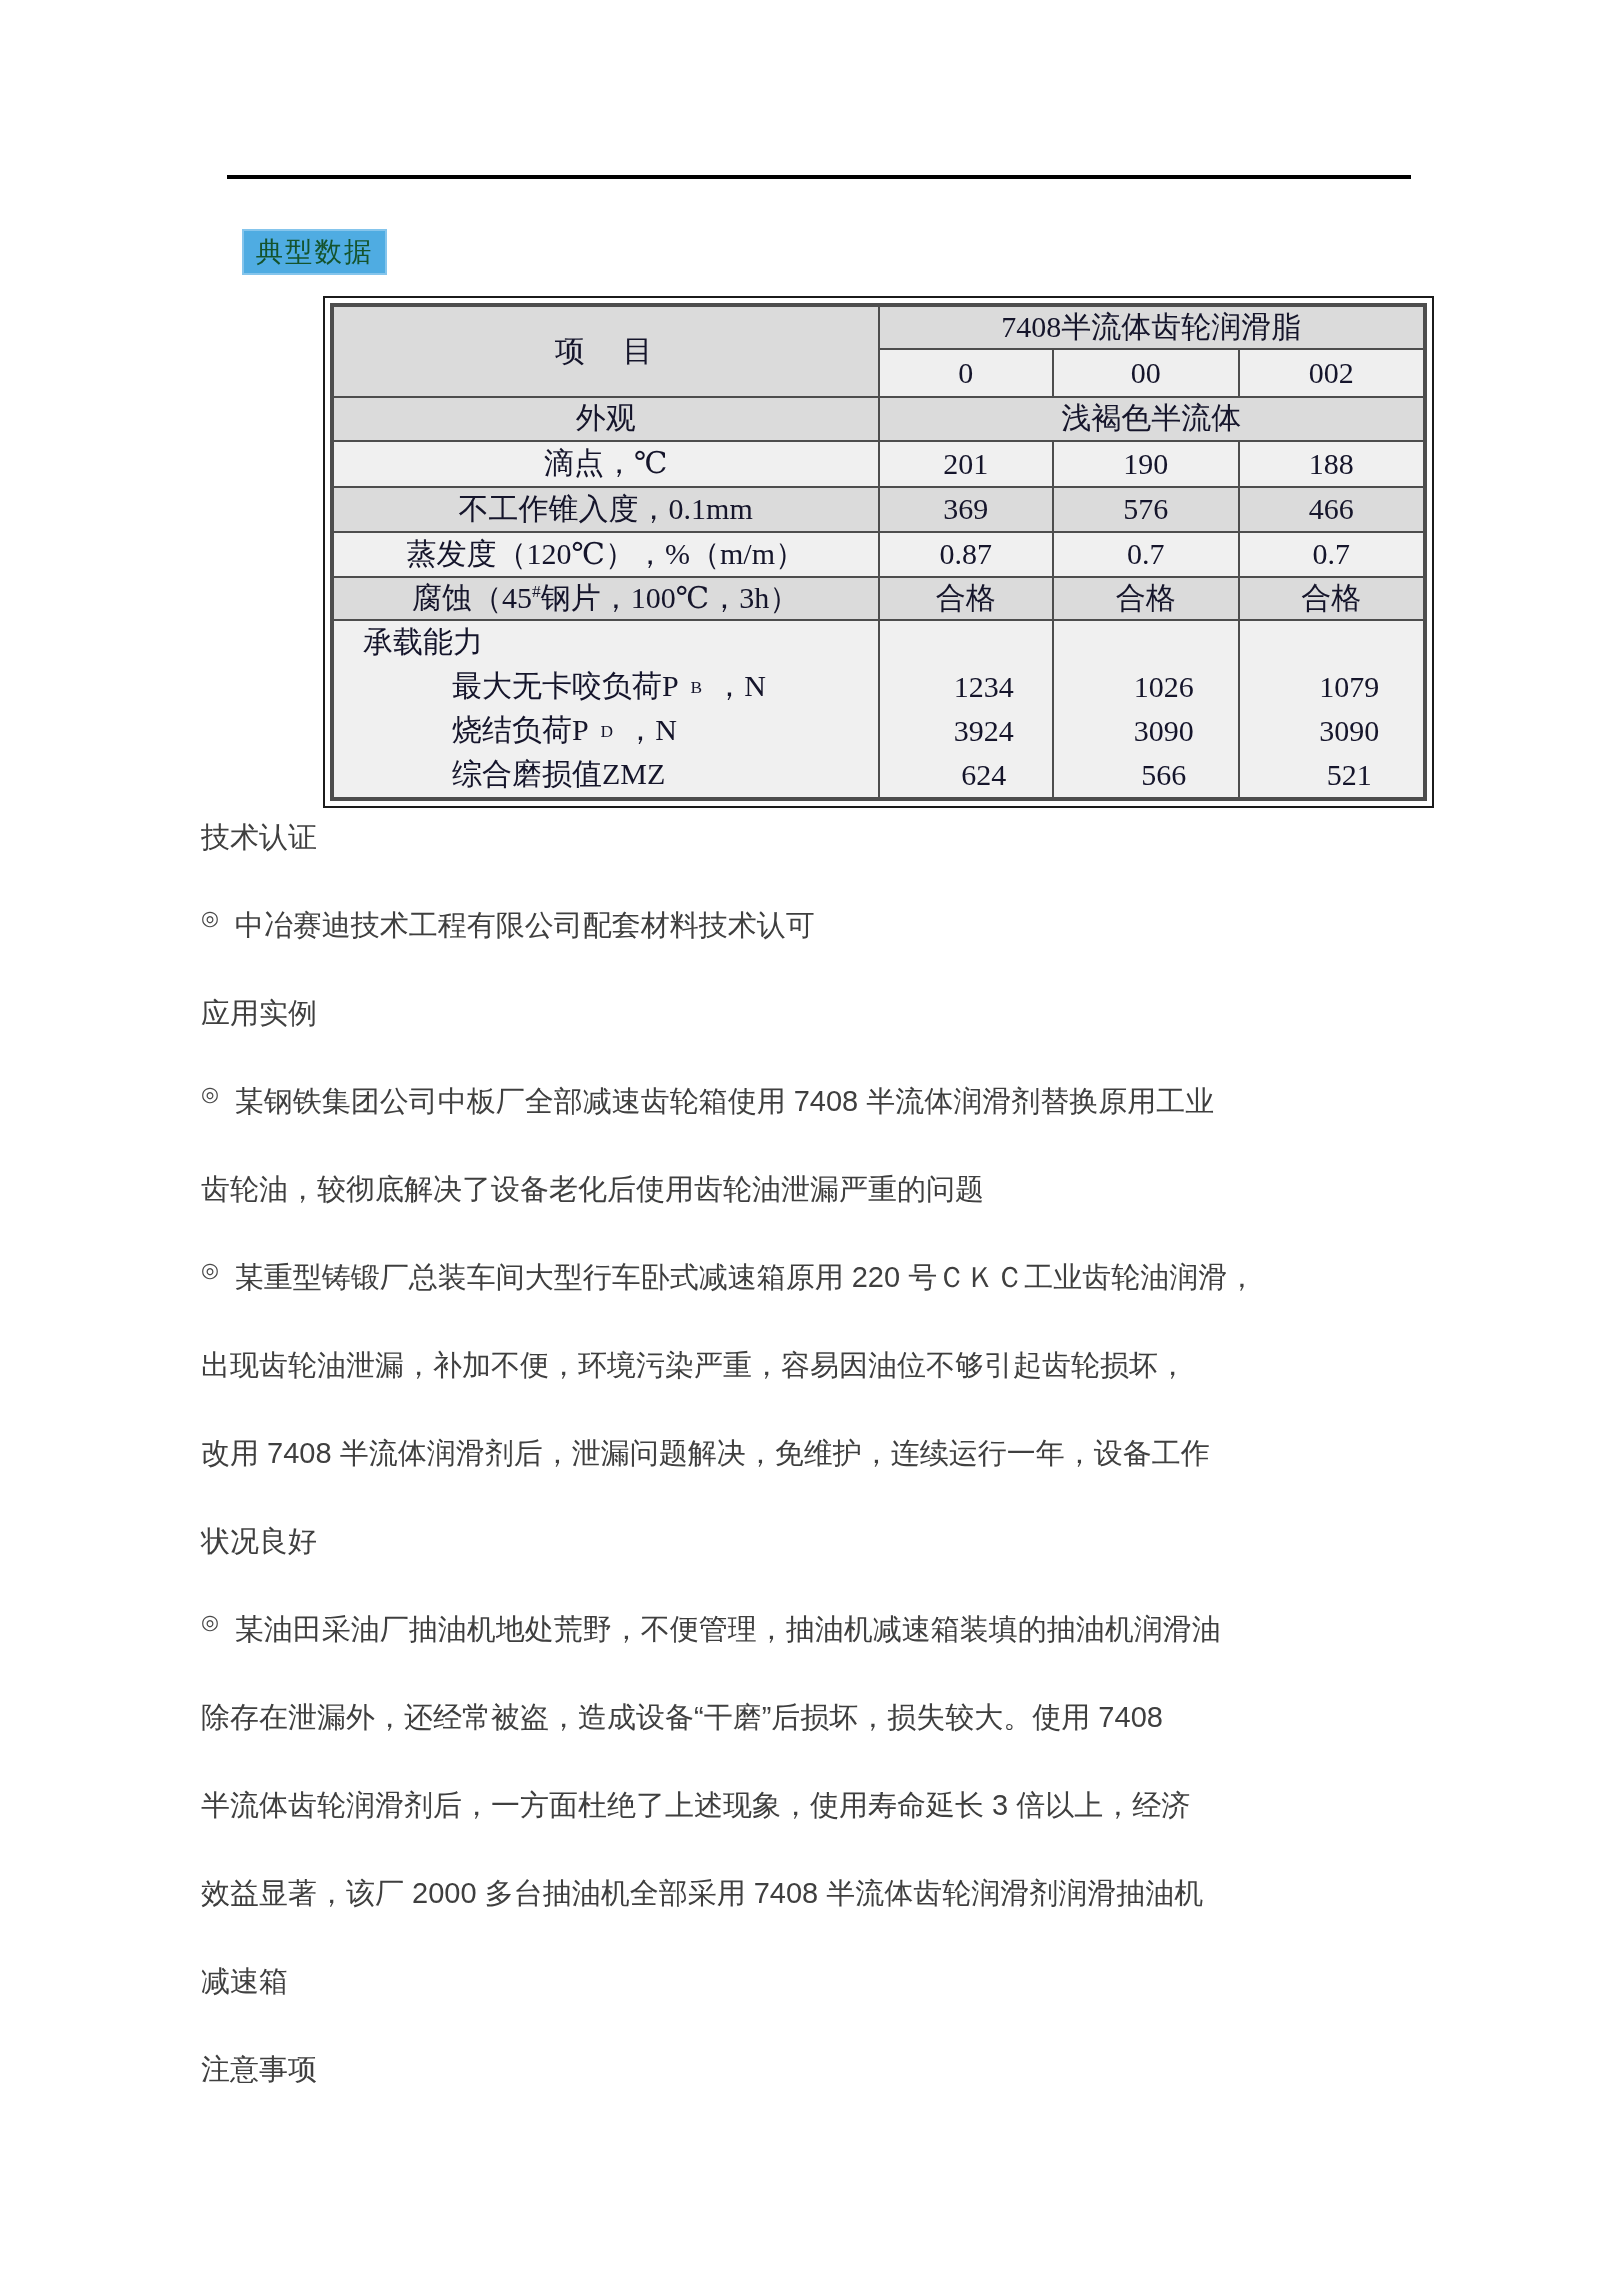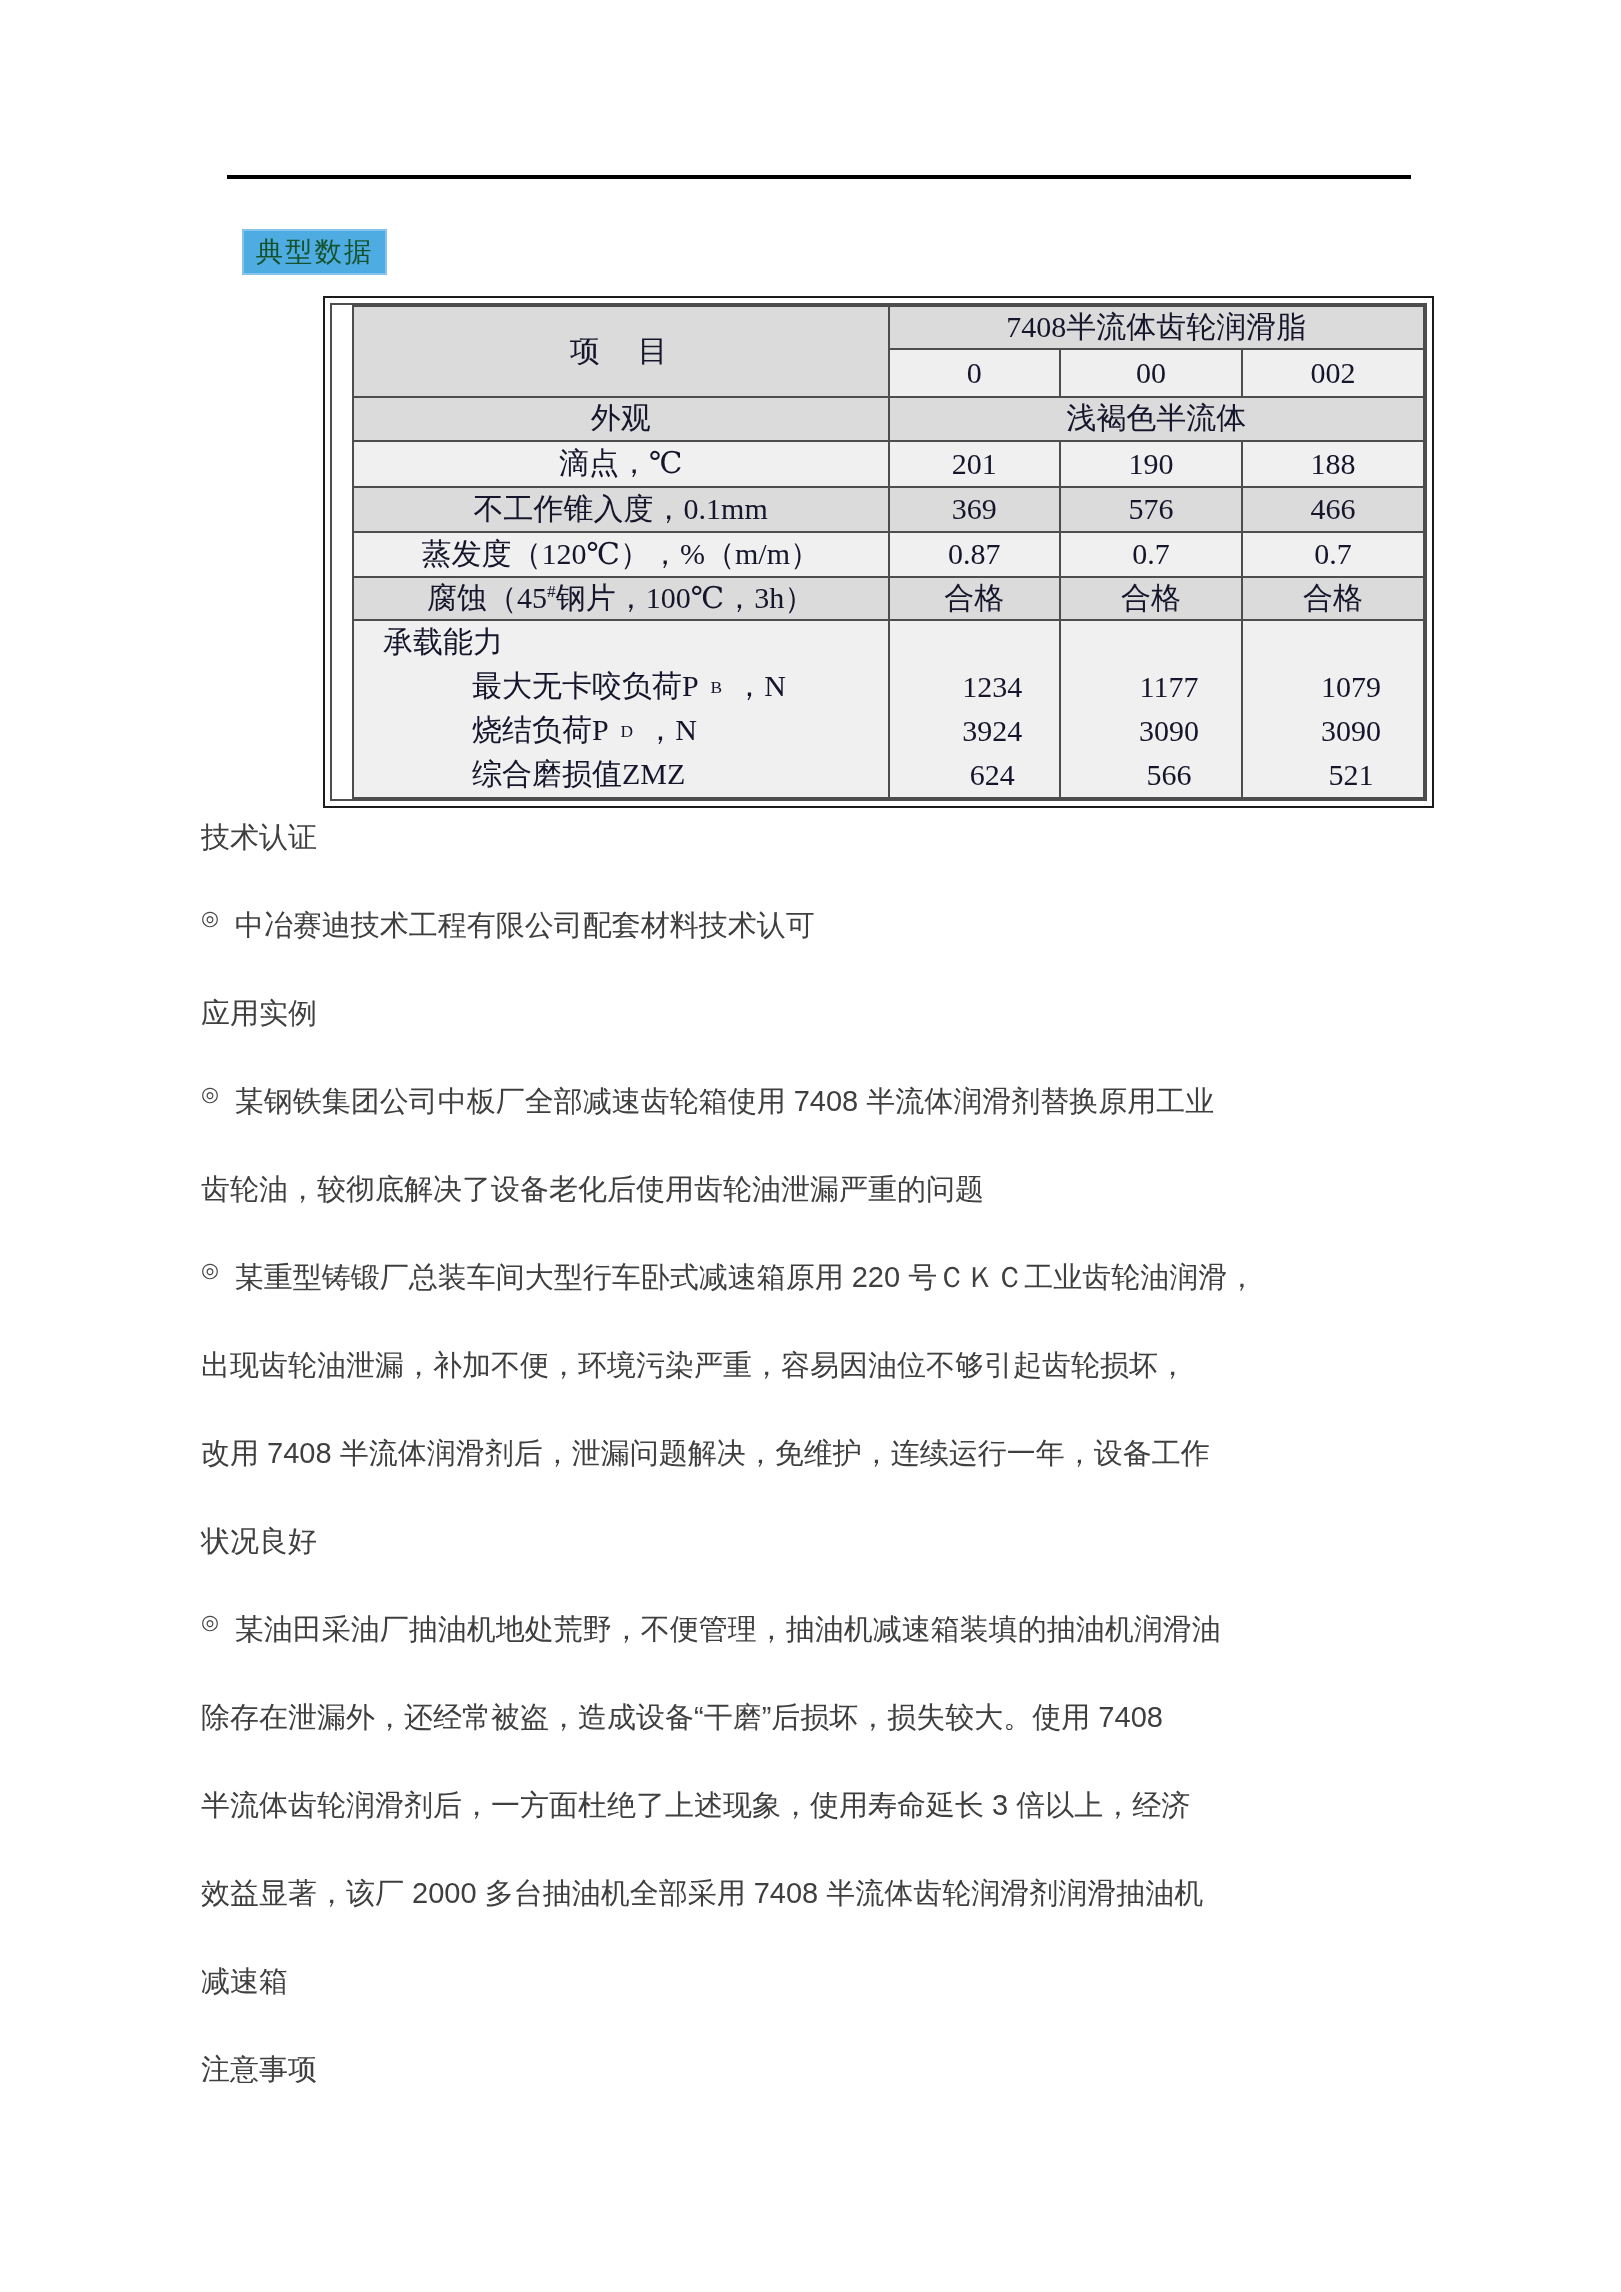--- a/index.html
+++ b/index.html
@@ -24,21 +24,20 @@
   
   .table-wrap{
     position:absolute;left:323px;top:296px;width:1111px;
     box-sizing:border-box;
     border:2.9px solid #1b1b1b;
     background:#ffffff;
     padding:4.9px;
   }
   .table-inner{
     border:2px solid #4d4d4d;
-    padding-left:20px;
   }
   table.spec{
     width:100%;border-collapse:collapse;table-layout:fixed;
     font-family:"Liberation Serif","DejaVu Serif",serif;
     font-size:30px;color:#15152b;
   }
   table.spec td{
     border:2px solid #4d4d4d;
     text-align:center;vertical-align:middle;
     padding:0;overflow:hidden;
@@ -156,21 +155,21 @@
                 </div>
           </td>
           <td>
             <div class="ln"></div>
             <div class="ln ctr">1234</div>
             <div class="ln ctr">3924</div>
             <div class="ln ctr">624</div>
           </td>
           <td>
             <div class="ln"></div>
-            <div class="ln ctr">1177</div>
+            <div class="ln ctr">1026</div>
             <div class="ln ctr">3090</div>
             <div class="ln ctr">566</div>
           </td>
           <td>
             <div class="ln"></div>
             <div class="ln ctr">1079</div>
             <div class="ln ctr">3090</div>
             <div class="ln ctr">521</div>
           </td>
         </tr>

